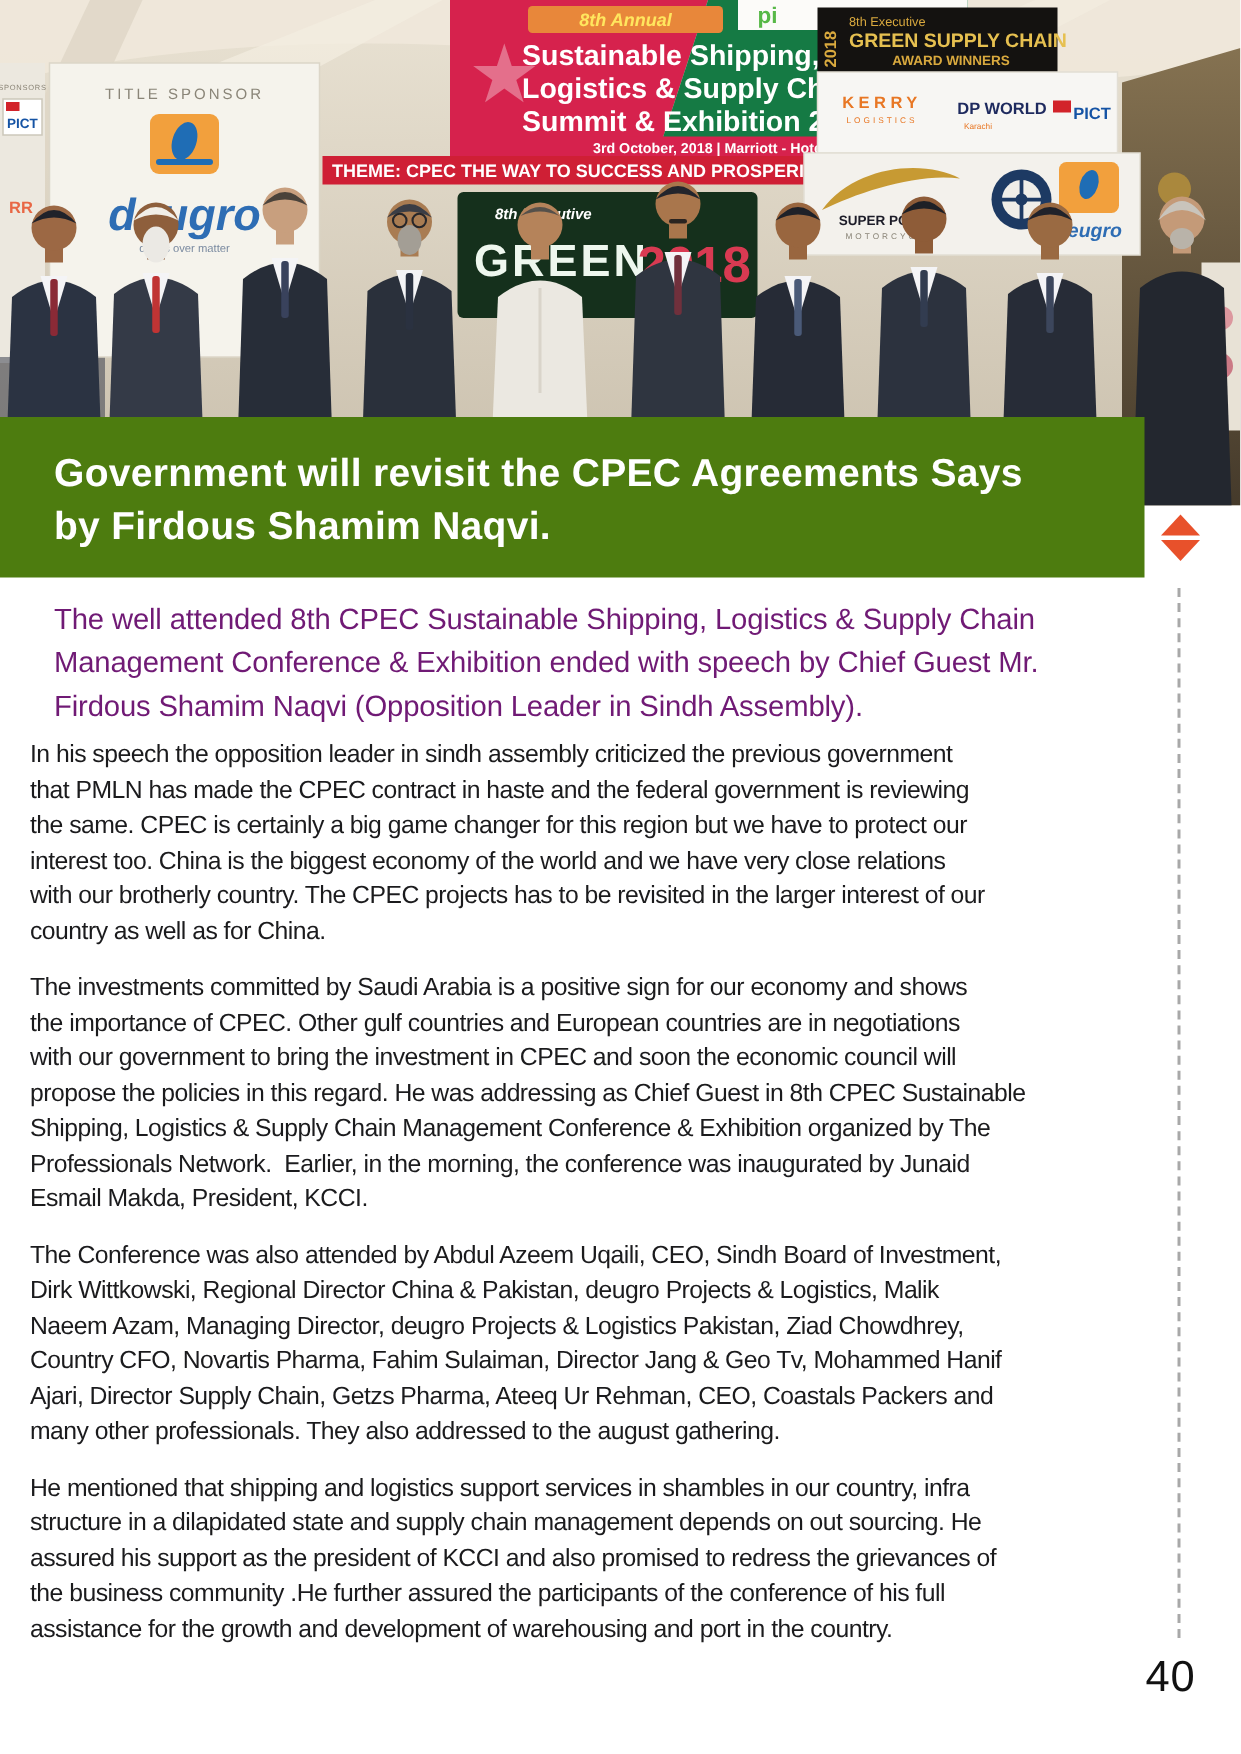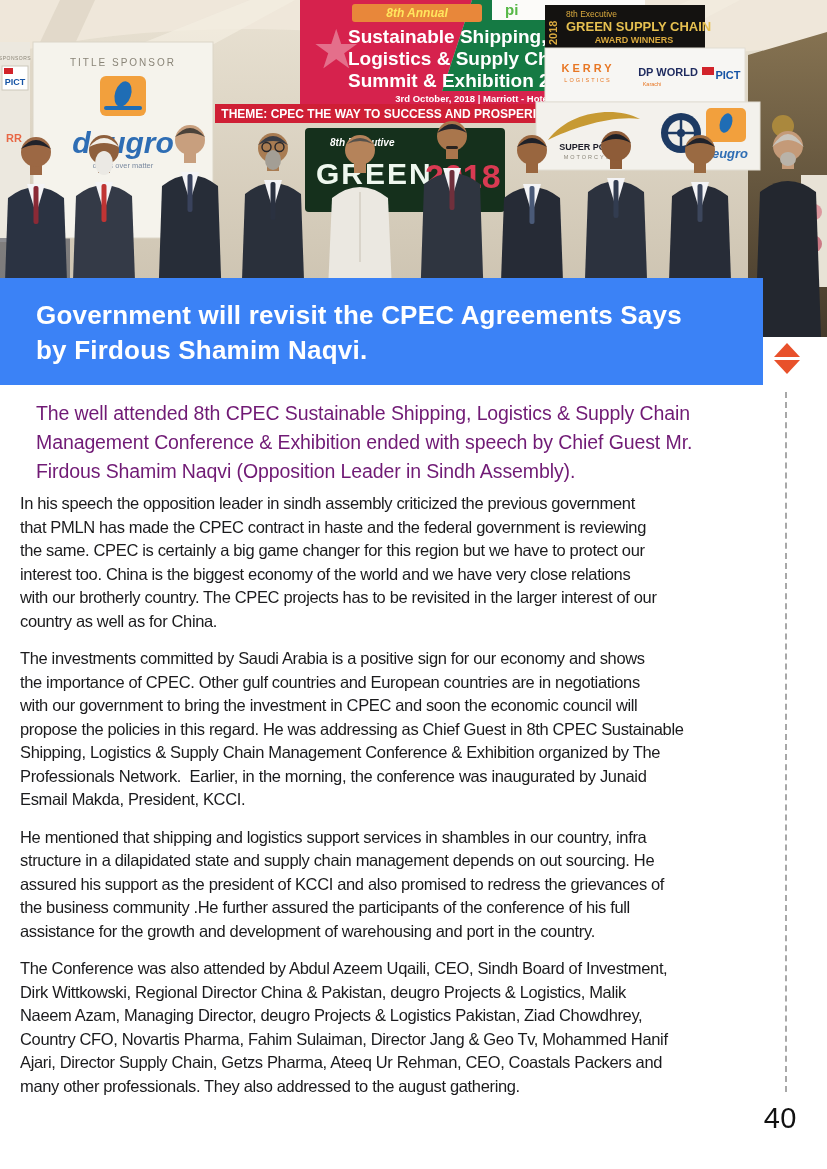--- a/index.html
+++ b/index.html
@@ -7,21 +7,21 @@
     position:relative; width:827px; height:1169px; background:#ffffff;
     font-family:"Liberation Sans", sans-serif; overflow:hidden;
   }
   
   .photo { position:absolute; left:0; top:0; width:827px; height:337px; }
   .photo svg { display:block; }
 
   
   .headline-banner {
     position:absolute; left:0; top:278px; width:763px; height:107px;
-    background:#3b82f6;
+    background:#4d7c0f;
   }
   .headline-banner h1 {
     margin:0; padding:20px 20px 0 36px;
     font-size:26px; line-height:35px; font-weight:bold; color:#ffffff;
     white-space:pre-line; letter-spacing:0.2px;
   }
 
   
   .diamond { position:absolute; left:774px; top:343px; width:26px; height:31px; }
   .diamond .tri-up {
@@ -270,28 +270,28 @@
 interest too. China is the biggest economy of the world and we have very close relations
 with our brotherly country. The CPEC projects has to be revisited in the larger interest of our
 country as well as for China.</p>
     <p>The investments committed by Saudi Arabia is a positive sign for our economy and shows
 the importance of CPEC. Other gulf countries and European countries are in negotiations
 with our government to bring the investment in CPEC and soon the economic council will
 propose the policies in this regard. He was addressing as Chief Guest in 8th CPEC Sustainable
 Shipping, Logistics &amp; Supply Chain Management Conference &amp; Exhibition organized by The
 Professionals Network.  Earlier, in the morning, the conference was inaugurated by Junaid
 Esmail Makda, President, KCCI.</p>
-    <p>He mentioned that shipping and logistics support services in shambles in our country, infra
-structure in a dilapidated state and supply chain management depends on out sourcing. He
-assured his support as the president of KCCI and also promised to redress the grievances of
-the business community .He further assured the participants of the conference of his full
-assistance for the growth and development of warehousing and port in the country.</p>
     <p>The Conference was also attended by Abdul Azeem Uqaili, CEO, Sindh Board of Investment,
 Dirk Wittkowski, Regional Director China &amp; Pakistan, deugro Projects &amp; Logistics, Malik
 Naeem Azam, Managing Director, deugro Projects &amp; Logistics Pakistan, Ziad Chowdhrey,
 Country CFO, Novartis Pharma, Fahim Sulaiman, Director Jang &amp; Geo Tv, Mohammed Hanif
 Ajari, Director Supply Chain, Getzs Pharma, Ateeq Ur Rehman, CEO, Coastals Packers and
 many other professionals. They also addressed to the august gathering.</p>
+    <p>He mentioned that shipping and logistics support services in shambles in our country, infra
+structure in a dilapidated state and supply chain management depends on out sourcing. He
+assured his support as the president of KCCI and also promised to redress the grievances of
+the business community .He further assured the participants of the conference of his full
+assistance for the growth and development of warehousing and port in the country.</p>
   </div>
 
   <div class="page-number">40</div>
 
 </div>
 
 </body></html>

